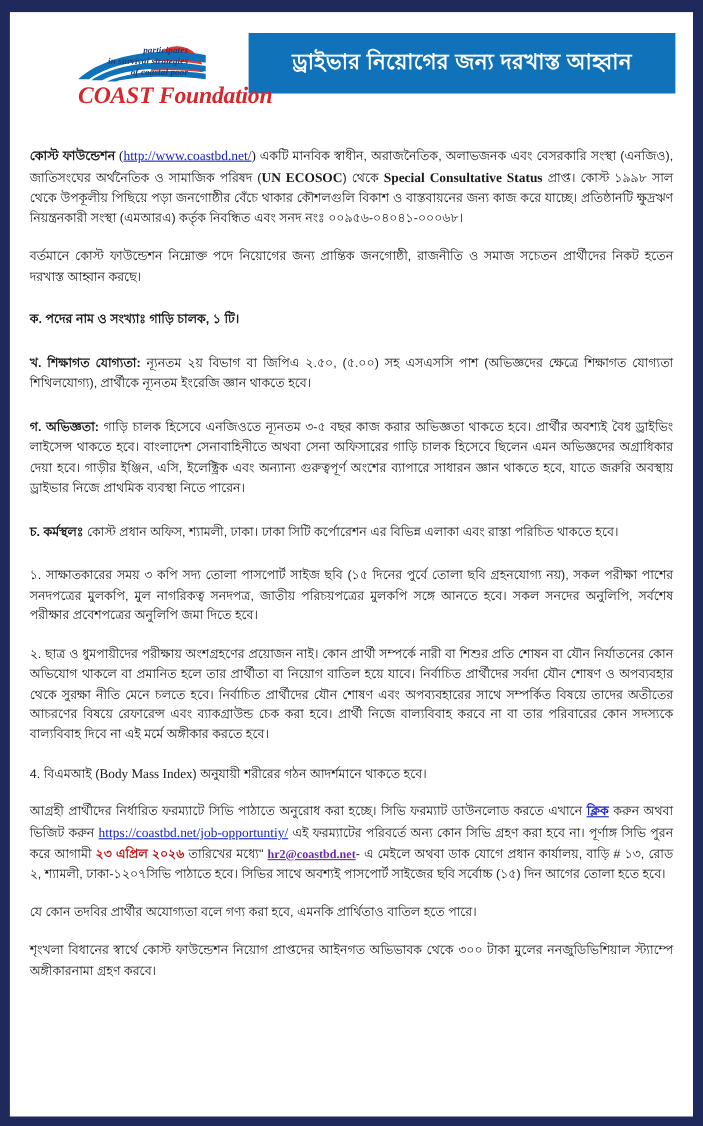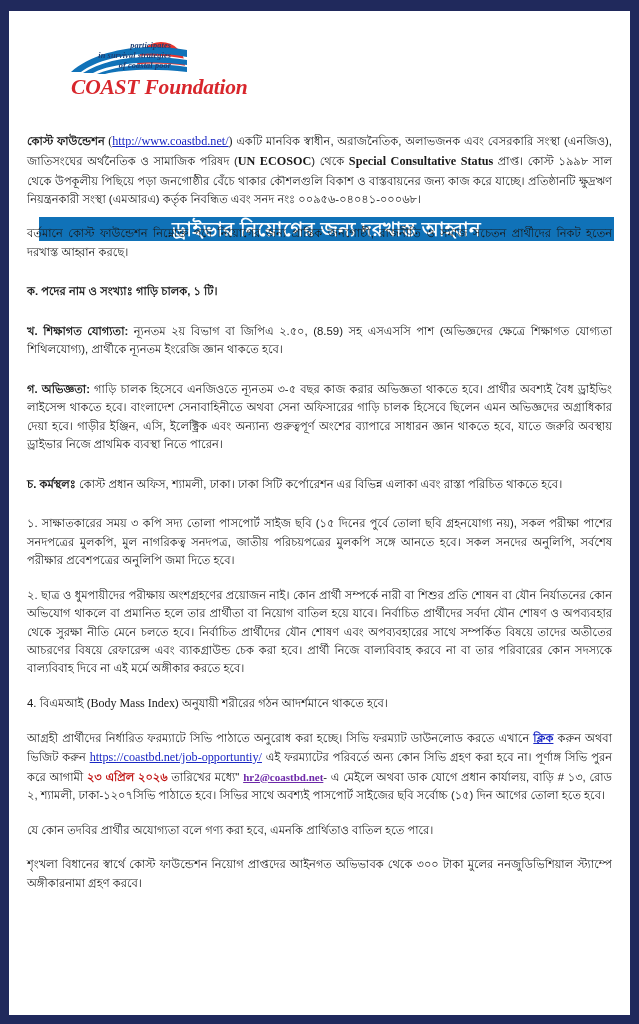--- a/index.html
+++ b/index.html
@@ -24,21 +24,20 @@
     position: relative;
     overflow: hidden;
   }
 
   
   .header {
     display: flex;
     align-items: stretch;
     height: 72px;
     margin-bottom: 16px;
-    flex-direction: column;
   }
   .logo-block {
     width: 187px;
     flex: 0 0 187px;
     position: relative;
   }
   .logo-mark {
     position: relative;
     height: 48px;
     width: 100%;
@@ -173,21 +172,21 @@
     </div>
 
     <div class="body-copy">
 
       <p class="para gap"><span class="b">কোস্ট ফাউন্ডেশন</span><span class="serif-inline"> (</span><a class="link-blue" href="#">http://www.coastbd.net/</a><span class="serif-inline">) </span><span>একটি মানবিক স্বাধীন, অরাজনৈতিক, অলাভজনক এবং বেসরকারি সংস্থা (এনজিও), জাতিসংঘের অর্থনৈতিক ও সামাজিক পরিষদ (</span><span class="bold-serif">UN ECOSOC</span><span>) থেকে </span><span class="bold-serif">Special Consultative Status</span><span> প্রাপ্ত। কোস্ট ১৯৯৮ সাল থেকে উপকূলীয় পিছিয়ে পড়া জনগোষ্ঠীর বেঁচে থাকার কৌশলগুলি বিকাশ ও বাস্তবায়নের জন্য কাজ করে যাচ্ছে। প্রতিষ্ঠানটি ক্ষুদ্রঋণ নিয়ন্ত্রনকারী সংস্থা (এমআরএ) কর্তৃক নিবন্ধিত এবং সনদ নংঃ ০০৯৫৬-০৪০৪১-০০০৬৮।</span></p>
 
       <p class="para gap-lg">বর্তমানে কোস্ট ফাউন্ডেশন নিম্নোক্ত পদে নিয়োগের জন্য প্রান্তিক জনগোষ্ঠী, রাজনীতি ও সমাজ সচেতন প্রার্থীদের নিকট হতেন দরখাস্ত আহ্বান করছে।</p>
 
       <p class="para gap-lg"><span class="section-head">ক. পদের নাম ও সংখ্যাঃ</span><span class="b"> গাড়ি চালক, ১ টি।</span></p>
 
-      <p class="para gap-lg"><span class="section-head">খ. শিক্ষাগত যোগ্যতা:</span><span> ন্যূনতম ২য় বিভাগ বা জিপিএ ২.৫০, (8.59) সহ এসএসসি পাশ (অভিজ্ঞদের ক্ষেত্রে শিক্ষাগত যোগ্যতা শিথিলযোগ্য), প্রার্থীকে ন্যূনতম ইংরেজি জ্ঞান থাকতে হবে।</span></p>
+      <p class="para gap-lg"><span class="section-head">খ. শিক্ষাগত যোগ্যতা:</span><span> ন্যূনতম ২য় বিভাগ বা জিপিএ ২.৫০, (৫.০০) সহ এসএসসি পাশ (অভিজ্ঞদের ক্ষেত্রে শিক্ষাগত যোগ্যতা শিথিলযোগ্য), প্রার্থীকে ন্যূনতম ইংরেজি জ্ঞান থাকতে হবে।</span></p>
 
       <p class="para gap-lg"><span class="section-head">গ. অভিজ্ঞতা:</span><span> গাড়ি চালক হিসেবে এনজিওতে ন্যূনতম ৩-৫ বছর কাজ করার অভিজ্ঞতা থাকতে হবে। প্রার্থীর অবশ্যই বৈধ ড্রাইভিং লাইসেন্স থাকতে হবে। বাংলাদেশ সেনাবাহিনীতে অথবা সেনা অফিসারের গাড়ি চালক হিসেবে ছিলেন এমন অভিজ্ঞদের অগ্রাধিকার দেয়া হবে। গাড়ীর ইঞ্জিন, এসি, ইলেক্ট্রিক এবং অন্যান্য গুরুত্বপূর্ণ অংশের ব্যাপারে সাধারন জ্ঞান থাকতে হবে, যাতে জরুরি অবস্থায় ড্রাইভার নিজে প্রাথমিক ব্যবস্থা নিতে পারেন।</span></p>
 
 
 
       <p class="para gap-lg"><span class="section-head">চ. কর্মস্থলঃ</span><span> কোস্ট প্রধান অফিস, শ্যামলী, ঢাকা। ঢাকা সিটি কর্পোরেশন এর বিভিন্ন এলাকা এবং রাস্তা পরিচিত থাকতে হবে।</span></p>
 
 
       <p class="para gap">১. সাক্ষাতকারের সময় ৩ কপি সদ্য তোলা পাসপোর্ট সাইজ ছবি (১৫ দিনের পুর্বে তোলা ছবি গ্রহনযোগ্য নয়), সকল পরীক্ষা পাশের সনদপত্রের মুলকপি, মুল নাগরিকত্ব সনদপত্র, জাতীয় পরিচয়পত্রের মুলকপি সঙ্গে আনতে হবে। সকল সনদের অনুলিপি, সর্বশেষ পরীক্ষার প্রবেশপত্রের অনুলিপি জমা দিতে হবে।</p>
 

